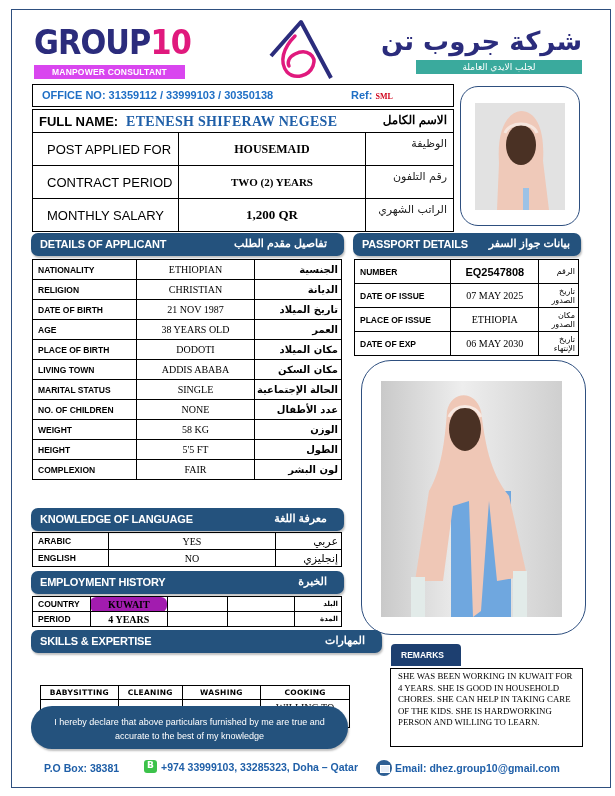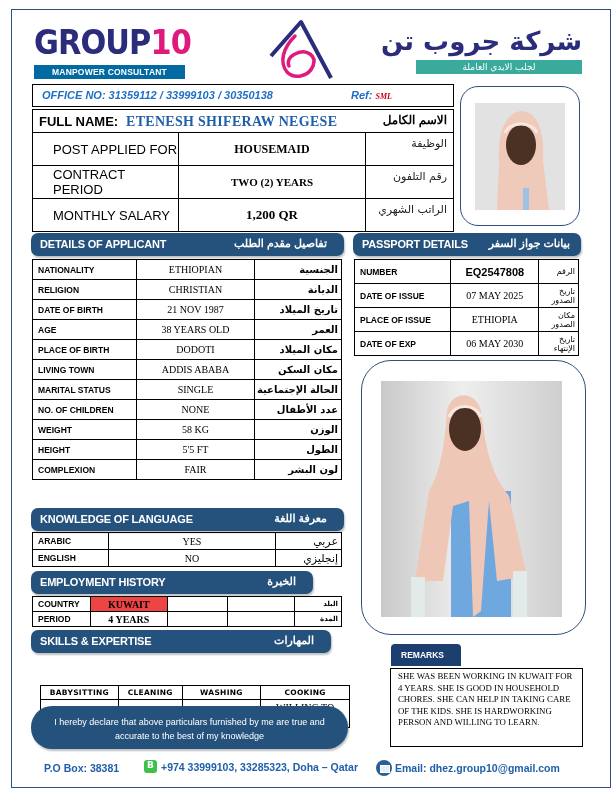--- a/index.html
+++ b/index.html
@@ -13,58 +13,58 @@
 
   
   .logo-left { position: absolute; left: 34px; top: 24px; width: 160px; }
   .logo-word {
     font-family: "DejaVu Sans", sans-serif; font-weight: bold; font-size: 33px;
     letter-spacing: -1px; color: #2b2c7c; line-height: 38px; transform: scaleX(0.92); transform-origin: left;
     white-space: nowrap;
   }
   .logo-word .num { color: #e0197d; }
   .logo-tag {
-    margin-top: 3px; width: 151px; height: 14px; background: #0369a1; color: #fff;
+    margin-top: 3px; width: 151px; height: 14px; background: #d946ef; color: #fff;
     font-family: "Liberation Sans", sans-serif; font-weight: bold; font-size: 8.5px;
     text-align: center; line-height: 14px; letter-spacing: 0.2px;
   }
   .logo-center { position: absolute; left: 265px; top: 18px; width: 72px; height: 62px; }
   .logo-right { position: absolute; left: 412px; top: 24px; width: 170px; text-align: right; }
   .logo-ar-word {
     font-family: "DejaVu Sans", sans-serif; font-weight: bold; font-size: 26px; color: #2b2c7c;
     direction: rtl; line-height: 34px; white-space: nowrap;
   }
   .logo-ar-tag {
     margin-top: 2px; width: 166px; height: 14px; margin-left: auto; background: #3aaa9d; color: #fff;
     font-family: "DejaVu Sans", sans-serif; font-size: 9px; direction: rtl; text-align: center; line-height: 14px;
   }
 
   
   .office-bar {
     position: absolute; left: 32px; top: 84px; width: 422px; height: 23px;
     border: 1px solid #000; font-family: "Liberation Sans", sans-serif; font-weight: bold;
-    font-size: 11px; color: #1f6fc5; line-height: 21px; font-style: italic;
+    font-size: 11px; color: #1f6fc5; line-height: 21px;
   }
   .office-bar .office { position: absolute; left: 9px; }
   .office-bar .ref { position: absolute; left: 318px; }
   .office-bar .ref-val { color: #d0021b; font-family: "Liberation Serif", serif; font-size: 8px; }
 
   
   .top-table {
     position: absolute; left: 32px; top: 109px; width: 422px;
     border-collapse: collapse;
   }
   .top-table td { border: 1px solid #000; }
   .fullname-row td { height: 23px; }
   .fullname-cell { position: relative; font-family: "Liberation Sans", sans-serif; }
   .fullname-label { position: absolute; left: 6px; top: 4px; font-weight: bold; font-size: 13px; }
   .fullname-val { position: absolute; left: 93px; top: 4px; font-family: "Liberation Serif", serif; font-weight: bold; font-size: 14px; color: #1f5fa8; letter-spacing: 0.3px; }
   .fullname-ar { position: absolute; right: 6px; top: 3px; font-size: 12px; direction: rtl; font-weight: bold; }
   .info-row td { height: 33px; }
-  .info-label { width: 146px; font-family: "Liberation Sans", sans-serif; font-size: 13px; padding-left: 20px; }
+  .info-label { width: 146px; font-family: "Liberation Sans", sans-serif; font-size: 13px; padding-left: 14px; }
   .info-val { width: 188px; text-align: center; font-family: "Liberation Serif", serif; font-weight: bold; }
   .info-ar { width: 88px; text-align: right; padding-right: 6px; vertical-align: top; padding-top: 4px; font-size: 11px; direction: rtl; color: #222; }
 
   
   .photo-frame-small {
     position: absolute; left: 460px; top: 86px; width: 120px; height: 140px;
     border: 1.5px solid #2e4f7f; border-radius: 18px; background: #fff;
   }
   .photo-frame-large {
     position: absolute; left: 361px; top: 360px; width: 225px; height: 275px;
@@ -97,21 +97,21 @@
   .passport-table td { height: 24px; }
   .passport-table .ar { font-weight: normal; font-size: 8px; line-height: 9px; }
 
   .lang-table { left: 32px; top: 532px; width: 310px; }
   .lang-table td { height: 17px; }
   .lang-table .ar { font-weight: normal; font-size: 11px; }
 
   .emp-table { left: 32px; top: 596px; width: 310px; }
   .emp-table td { height: 15px; }
   .emp-table .val { font-weight: bold; font-size: 10px; }
-  .emp-table .hl { background: #ef4444; }
+  .emp-table .hl { background: #a21caf; border-radius: 6px; }
   .emp-table .ar { font-size: 7px; }
 
   .skills-table { left: 40px; top: 657px; width: 310px; margin-top: 28px; }
   .skills-table .sh td { height: 14px; text-align: center; font-family: "DejaVu Sans", sans-serif; font-weight: bold; font-size: 7.5px; letter-spacing: 0.3px; }
   .skills-table .sv td { height: 28px; text-align: center; font-family: "Liberation Serif", serif; font-size: 10px; line-height: 13px; }
 
   
   .declaration {
     position: absolute; left: 31px; top: 706px; width: 317px; height: 43px;
     background: #24527d; border-radius: 21px; color: #fff;
@@ -344,21 +344,21 @@
         <td class="ar">عربي</td>
       </tr>
   <tr>
         <td class="lbl">ENGLISH</td>
         <td class="val">NO</td>
         <td class="ar">إنجليزي</td>
       </tr>
 </tbody>
   </table>
 
-<div class="sec-head" style="left:31px; top:571px; width:282px;">
+<div class="sec-head" style="left:31px; top:571px; width:313px;">
   <span class="en">EMPLOYMENT HISTORY</span>
   <span class="ar">الخبرة</span>
 </div>
 <table class="grid emp-table">
   <colgroup>
       <col style="width:58px">
       <col style="width:77px">
       <col style="width:61px">
       <col style="width:67px">
       <col style="width:47px">
@@ -374,21 +374,21 @@
   <tr>
     <td class="lbl">PERIOD</td>
     <td class="val">4 YEARS</td>
     <td class="val"></td>
     <td class="val"></td>
     <td class="ar">المدة</td>
   </tr>
 </tbody>
   </table>
 
-<div class="sec-head" style="left:31px; top:630px; width:300px;">
+<div class="sec-head" style="left:31px; top:630px; width:351px;">
   <span class="en">SKILLS &amp; EXPERTISE</span>
   <span class="ar">المهارات</span>
 </div>
 <table class="grid skills-table">
   <colgroup>
       <col style="width:78px">
       <col style="width:64px">
       <col style="width:79px">
       <col style="width:89px">
     </colgroup>

